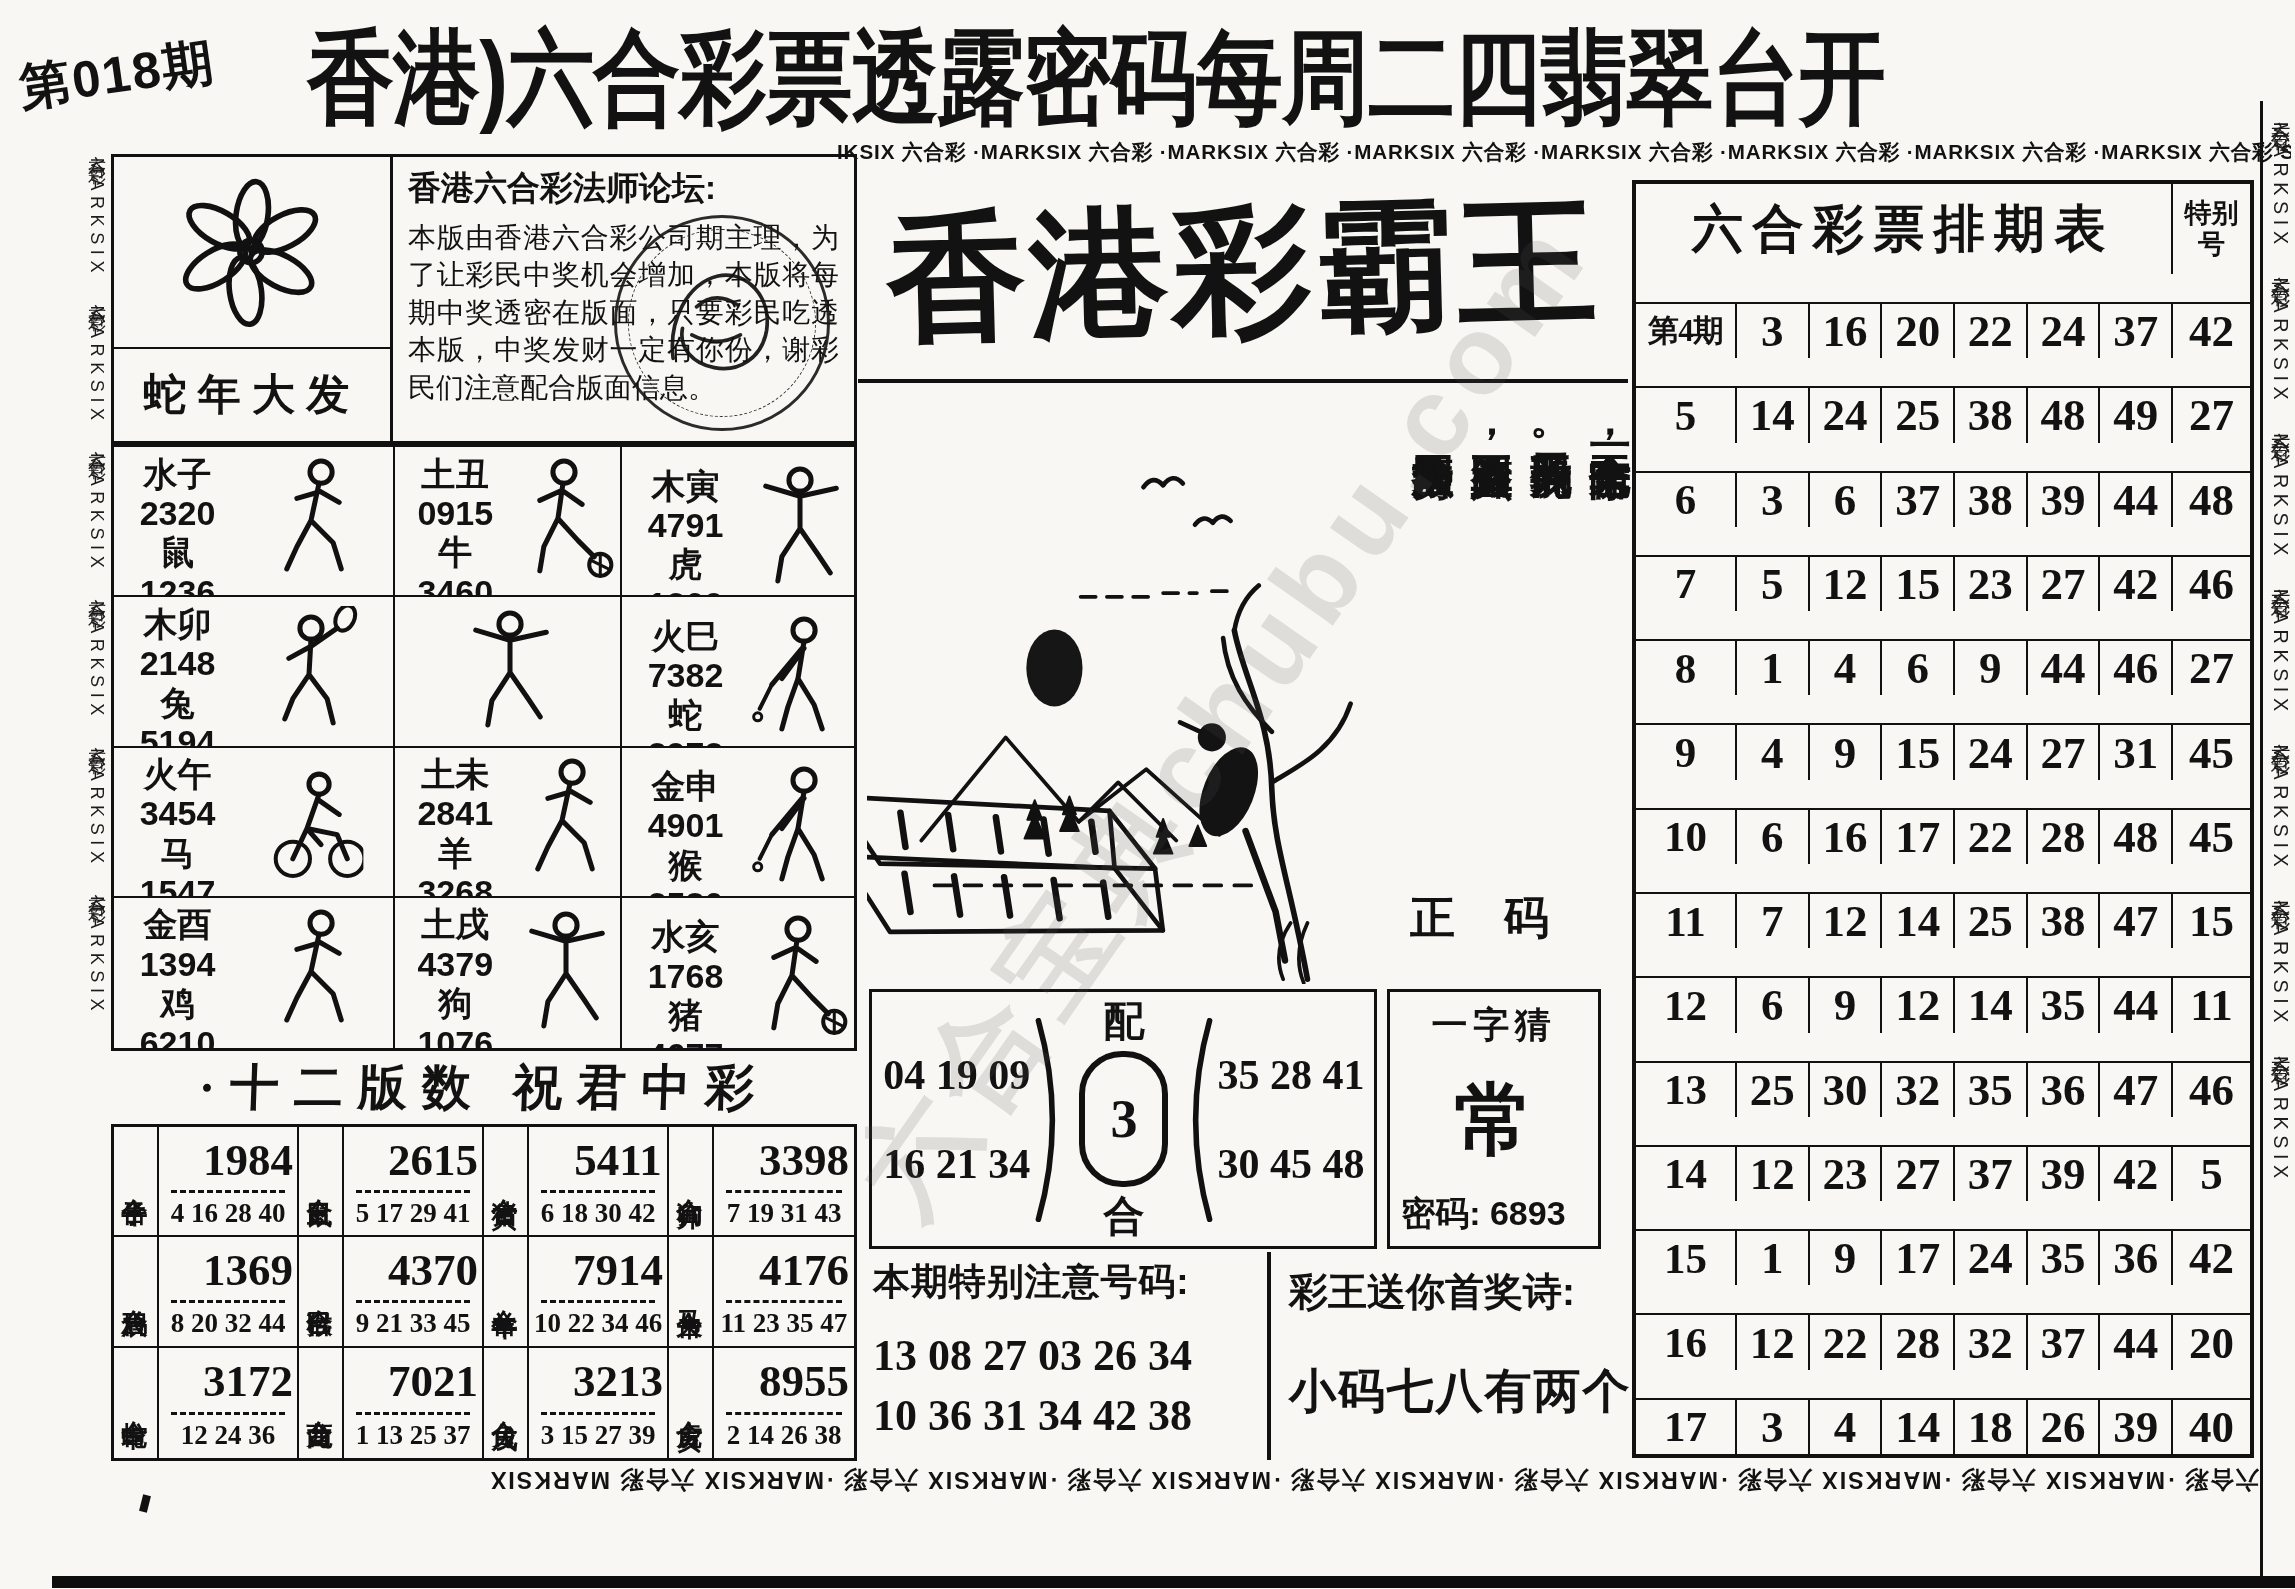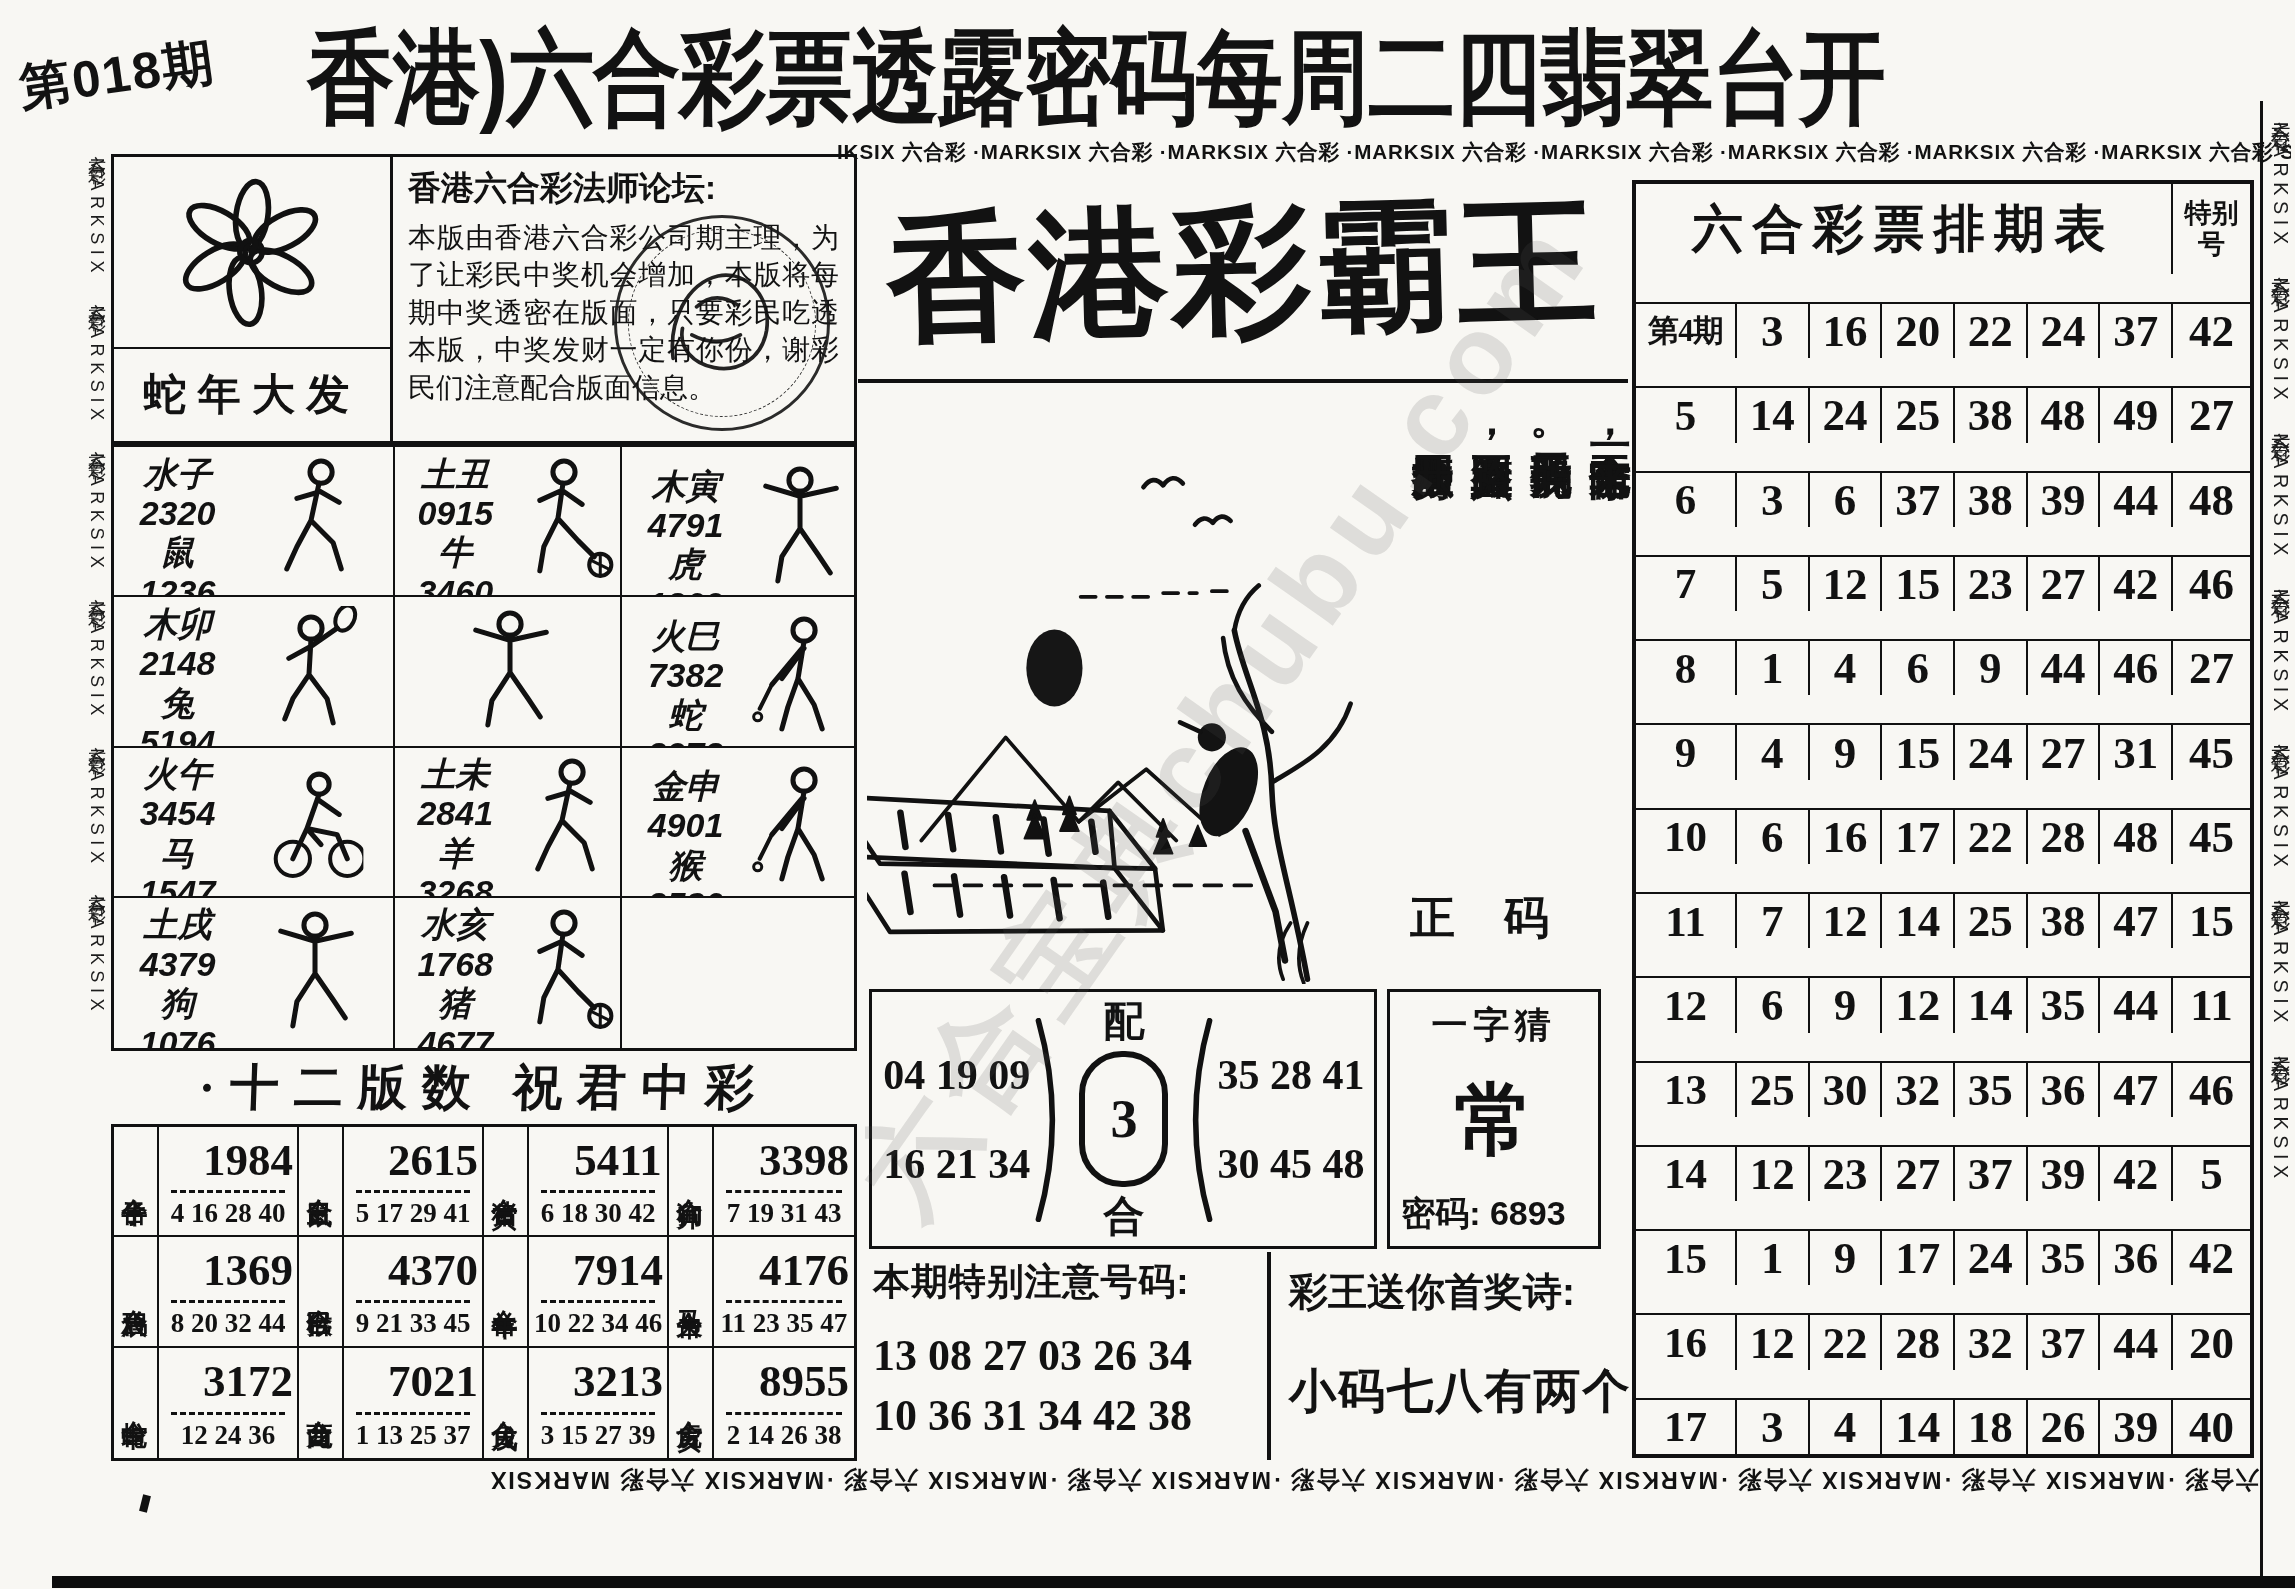--- a/index.html
+++ b/index.html
@@ -33,21 +33,21 @@
   .forum-body{font-size:28px;line-height:1.34;text-align:justify;font-weight:500;}
   .stamp{position:absolute;right:24px;top:58px;width:210px;height:210px;border:3.7px solid #1a1a1a;
          border-radius:50%;opacity:.92;}
   .stamp-inner{position:absolute;inset:11.2px;border:1.9px dashed #222;border-radius:50%;}
   
   .zgrid{left:111px;top:444px;width:746px;height:607px;border:3.7px solid #111;box-sizing:border-box;
          display:grid;grid-template-columns:281px 227px 1fr;grid-auto-rows:1fr;}
   .zcell{border-right:2.8px solid #111;border-bottom:2.8px solid #111;display:flex;overflow:hidden;}
   .zcell:nth-of-type(3n){border-right:0;margin-top:12px;}
   .zcell:nth-of-type(n+10){border-bottom:0;}
-  .ztext{width:112px;padding:7.5px 0 0 7.5px;font-size:34px;font-weight:700;line-height:1.16;text-align:center;font-style:italic;}
+  .ztext{width:112px;padding:7.5px 0 0 7.5px;font-size:34px;font-weight:700;line-height:1.16;text-align:center;}
   .zfig{flex:1;display:flex;align-items:center;justify-content:center;}
   .zfig svg{width:112px;height:131px;}
   .banner{left:111px;top:1051px;width:746px;height:73px;display:flex;align-items:center;justify-content:center;
           font-size:49px;font-weight:900;letter-spacing:15px;font-family:"Liberation Serif",serif;
           transform:skewX(-2deg);}
   
   .pgrid{left:111px;top:1124px;width:746px;height:337px;border:3.7px solid #111;box-sizing:border-box;
          display:grid;grid-template-columns:repeat(4,1fr);grid-auto-rows:1fr;}
   .punit{display:flex;border-right:2.8px solid #111;border-bottom:2.8px solid #111;overflow:hidden;}
   .punit:nth-of-type(4n){border-right:0;}
@@ -315,20 +315,33 @@
           <div>猴</div>
           <div>3580</div>
         </div>
         <div class="zfig">
           <svg viewBox="0 0 100 130">
             <use href="#fig-golfer"></use>
           </svg>
         </div>
       </div>
 
+      <div class="zcell">
+        <div class="ztext">
+          <div>金酉</div>
+          <div>1394</div>
+          <div>鸡</div>
+          <div>6210</div>
+        </div>
+        <div class="zfig">
+          <svg viewBox="0 0 100 130">
+            <use href="#fig-runner"></use>
+          </svg>
+        </div>
+      </div>
 
       <div class="zcell">
         <div class="ztext">
           <div>土戌</div>
           <div>4379</div>
           <div>狗</div>
           <div>1076</div>
         </div>
         <div class="zfig">
           <svg viewBox="0 0 100 130">

